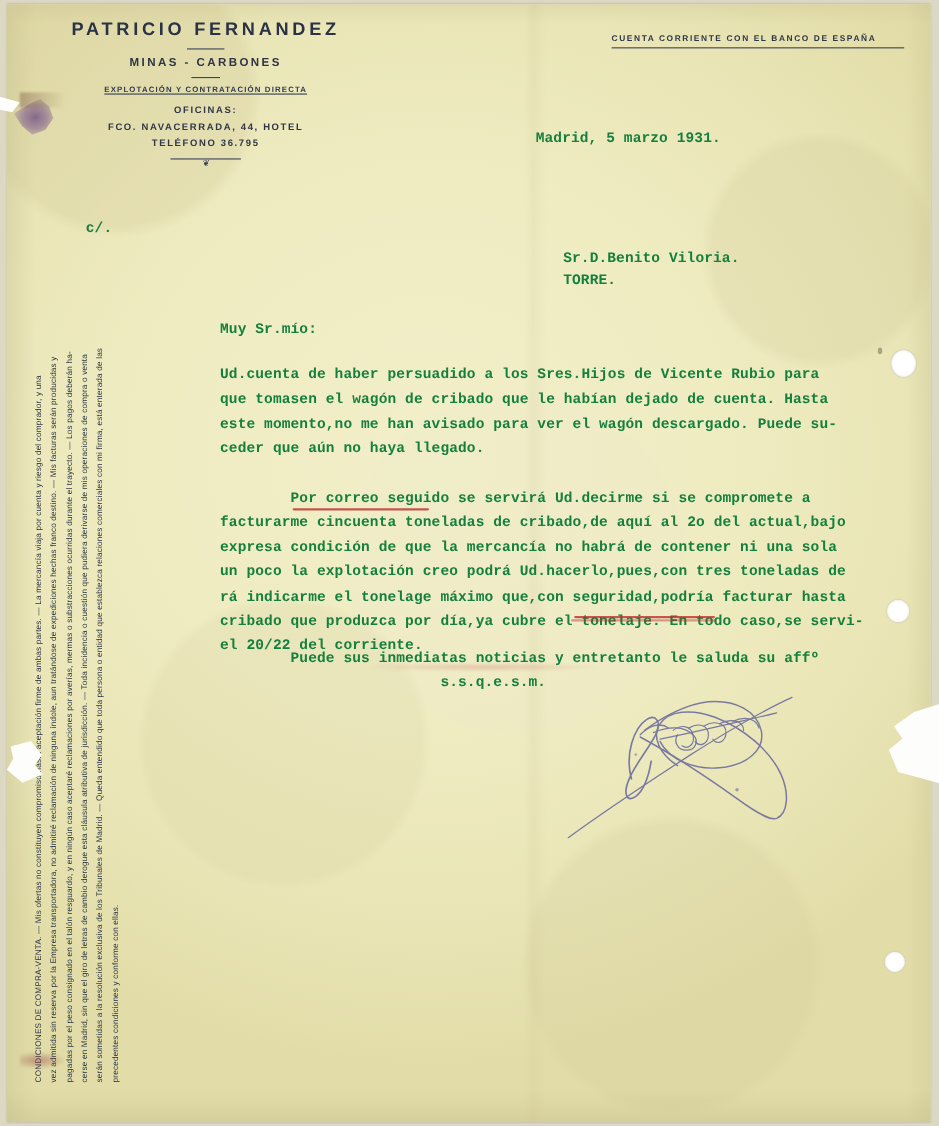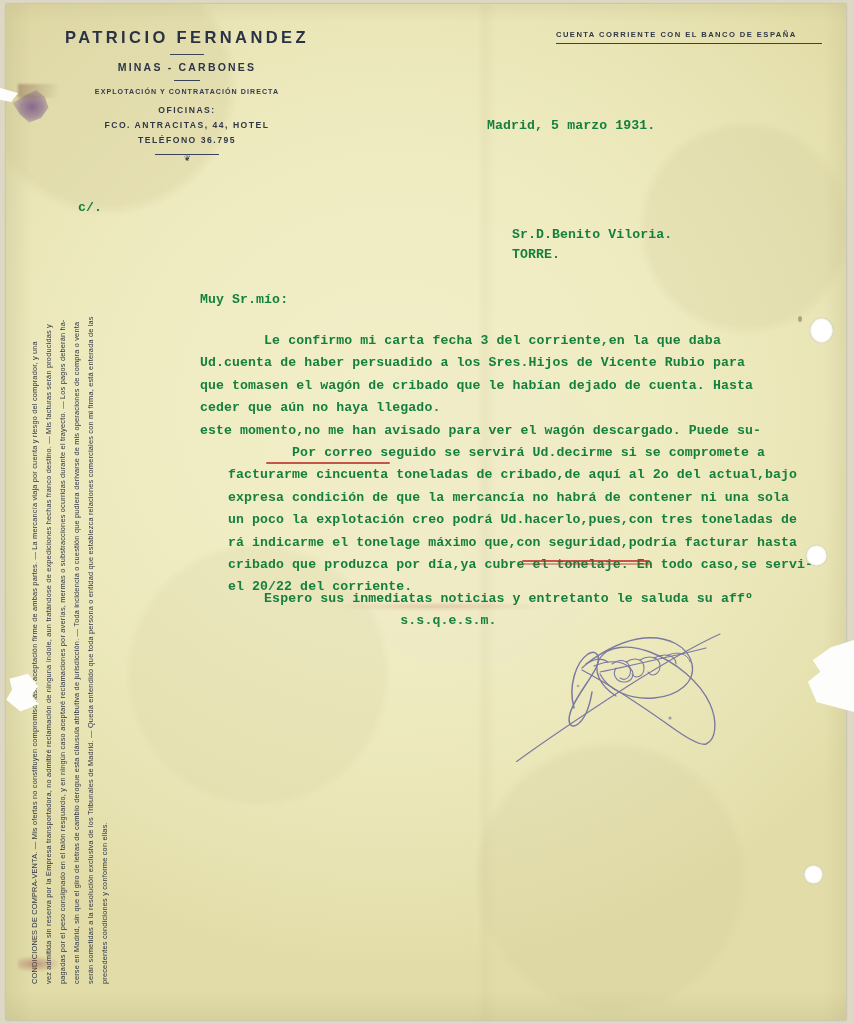--- a/index.html
+++ b/index.html
@@ -58,21 +58,21 @@
       linear-gradient(to right, transparent 56%, rgba(200,192,146,0.16) 57%, transparent 58.4%);
     pointer-events: none;
   }
 
   .layer { position: absolute; inset: 0; }
 
   
   #letterhead {
     position: absolute;
     left: 22px;
-    top: 28px;
+    top: 18px;
     width: 330px;
     text-align: center;
     color: #2c3446;
   }
   .lh-name {
     font-family: "Liberation Sans", sans-serif;
     font-size: 16.5px;
     font-weight: 700;
     letter-spacing: 3.4px;
     color: #2a3245;
@@ -91,20 +91,21 @@
     letter-spacing: 2.2px;
     color: #2d3546;
   }
   .lh-small {
     font-size: 7.1px;
     font-weight: 700;
     letter-spacing: 1.05px;
     color: #333c4e;
     line-height: 1.55;
     white-space: nowrap;
+    text-decoration: underline;
   }
   .lh-mid {
     font-size: 8.6px;
     font-weight: 700;
     letter-spacing: 1.5px;
     color: #2f3748;
     line-height: 1.75;
     white-space: nowrap;
   }
   .lh-flourish {
@@ -157,21 +158,21 @@
   #addr    { position: absolute; left: 512px; top: 225px; line-height: 20px; font-weight:700;}
   #salut   { position: absolute; left: 200px; top: 292px; font-weight:700;}
 
   .para {
     position: absolute;
     left: 200px;
     line-height: 22.4px;
     font-weight: 700;
   }
   #p1 { top: 330px; }
-  #p2 { top: 442px; margin-left: 28px; }
+  #p2 { top: 442px; }
   #p3 { top: 588px; }
 
   
   .redu {
     position: absolute;
     height: 2.2px;
     background: linear-gradient(to bottom, rgba(196,58,52,0.85), rgba(166,40,38,0.75));
     border-radius: 1px;
     filter: blur(0.25px);
   }
@@ -266,21 +267,21 @@
   <div class="layer">
 
     <div id="letterhead">
       <div class="lh-name">PATRICIO FERNANDEZ</div>
       <div class="lh-rule"></div>
       <div class="lh-sub">MINAS - CARBONES</div>
       <div class="lh-rule short"></div>
       <div class="lh-small">EXPLOTACIÓN Y CONTRATACIÓN DIRECTA</div>
       <div style="height:5px"></div>
       <div class="lh-mid">OFICINAS:</div>
-      <div class="lh-mid">FCO. ANTRACITAS, 44, HOTEL</div>
+      <div class="lh-mid">FCO. NAVACERRADA, 44, HOTEL</div>
       <div class="lh-mid">TELÉFONO 36.795</div>
       <div class="lh-flourish">
         <div class="bar"></div>
           <div class="dot">❦</div>
       </div>
     </div>
 
     <div id="bankline">
       <div class="txt">CUENTA CORRIENTE CON EL BANCO DE ESPAÑA</div>
       <div class="ul"></div>
@@ -291,39 +292,38 @@
     <div id="dateline" class="tw tw-strong">Madrid, 5 marzo 1931.</div>
 
     <div id="addr">
       <div class="tw tw-strong">Sr.D.Benito Viloria.</div>
       <div class="tw tw-strong">TORRE.</div>
     </div>
 
     <div id="salut" class="tw tw-strong">Muy Sr.mío:</div>
 
     <div id="p1" class="para">
-      <div class="tw tw-strong">        Le confirmo mi carta fecha 3 del corriente,en la que daba</div>
       <div class="tw tw-strong">Ud.cuenta de haber persuadido a los Sres.Hijos de Vicente Rubio para</div>
       <div class="tw tw-strong">que tomasen el wagón de cribado que le habían dejado de cuenta. Hasta</div>
+      <div class="tw tw-strong">este momento,no me han avisado para ver el wagón descargado. Puede su-</div>
       <div class="tw tw-strong">ceder que aún no haya llegado.</div>
-      <div class="tw tw-strong">este momento,no me han avisado para ver el wagón descargado. Puede su-</div>
     </div>
 
     <div id="p2" class="para">
       <div class="tw tw-strong">        Por correo seguido se servirá Ud.decirme si se compromete a</div>
       <div class="tw tw-strong">facturarme cincuenta toneladas de cribado,de aquí al 2o del actual,bajo</div>
       <div class="tw tw-strong">expresa condición de que la mercancía no habrá de contener ni una sola</div>
       <div class="tw tw-strong">un poco la explotación creo podrá Ud.hacerlo,pues,con tres toneladas de</div>
       <div class="tw tw-strong">rá indicarme el tonelage máximo que,con seguridad,podría facturar hasta</div>
       <div class="tw tw-strong">cribado que produzca por día,ya cubre el tonelaje. En todo caso,se servi-</div>
       <div class="tw tw-strong">el 20/22 del corriente.</div>
     </div>
 
     <div id="p3" class="para">
-      <div class="tw tw-strong">        Espero sus inmediatas noticias y entretanto le saluda su affº</div>
+      <div class="tw tw-strong">        Puede sus inmediatas noticias y entretanto le saluda su affº</div>
       <div class="tw tw-strong">                         s.s.q.e.s.m.</div>
     </div>
 
     <div class="redu" id="redu1"></div>
     <div class="redu" id="redu2"></div>
     <div class="redu" id="redu2b"></div>
     <div id="redsmear"></div>
 
     <div id="conditions">
       <div class="cl">CONDICIONES DE COMPRA-VENTA. — Mis ofertas no constituyen compromiso hasta aceptación firme de ambas partes. — La mercancía viaja por cuenta y riesgo del comprador, y una</div>

